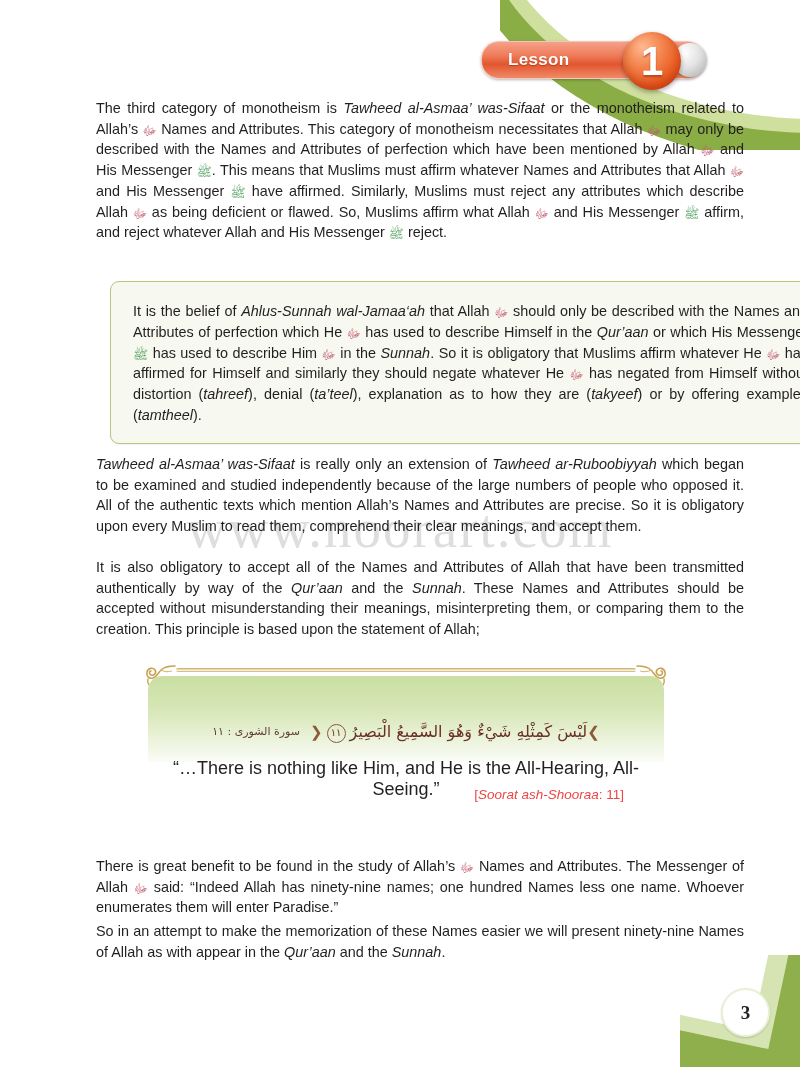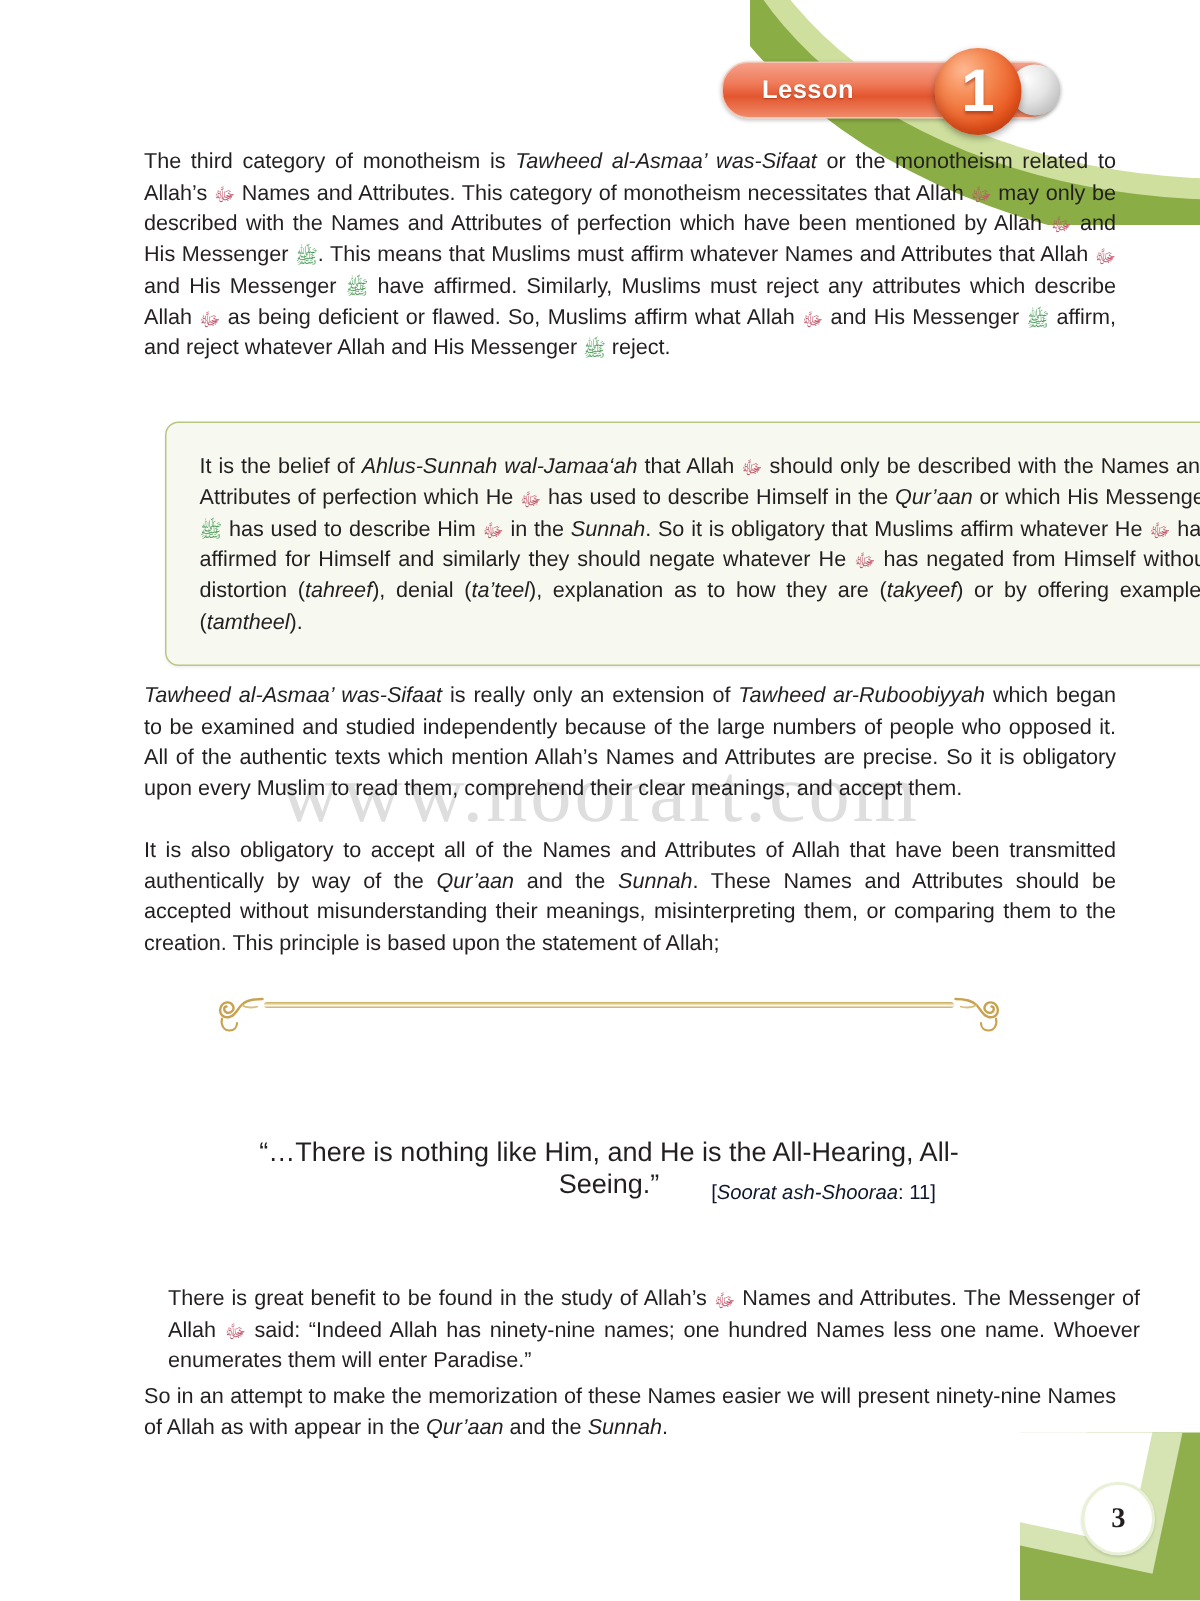--- a/index.html
+++ b/index.html
@@ -147,21 +147,21 @@
     font-size:11px;color:#5e4036;margin-right:10px;vertical-align:2px;
   }
   .verse-br{color:#8c5a38;font-size:15px;}
 
   .verse-en{
     position:absolute;left:148px;top:758px;width:516px;
     text-align:center;font-size:18px;color:#231f20;
   }
   .verse-ref{
     position:absolute;left:148px;top:787px;width:516px;
-    text-align:right;font-size:13.5px;color:#0f172a;padding-right:40px;
+    text-align:right;font-size:13.5px;color:#ef4444;padding-right:40px;
     box-sizing:border-box;
   }
 
   
   .watermark{
     position:absolute;left:0;top:497px;width:800px;
     text-align:center;
     font-family:"Liberation Serif",serif;
     font-size:55px;
     letter-spacing:2px;
@@ -230,21 +230,21 @@
     </p>
 
     <p class="body" style="position:absolute;top:454px;left:0;width:648px;">
       <i>Tawheed al-Asmaa’ was-Sifaat</i><span> is really only an extension of </span><i>Tawheed ar-Ruboobiyyah</i><span> which began to be examined and studied independently because of the large numbers of people who opposed it. All of the authentic texts which mention Allah’s Names and Attributes are precise. So it is obligatory upon every Muslim to read them, comprehend their clear meanings, and accept them.</span>
     </p>
 
     <p class="body" style="position:absolute;top:557px;left:0;width:648px;">
       <span>It is also obligatory to accept all of the Names and Attributes of Allah that have been transmitted authentically by way of the </span><i>Qur’aan</i><span> and the </span><i>Sunnah</i><span>. These Names and Attributes should be accepted without misunderstanding their meanings, misinterpreting them, or comparing them to the creation. This principle is based upon the statement of Allah;</span>
     </p>
 
-    <p class="body" style="position:absolute;top:856px;left:16px;width:648px;">
+    <p class="body" style="position:absolute;top:856px;left:0;width:648px;">
       <span>There is great benefit to be found in the study of Allah’s </span><span class="hon hon-allah">ﷻ</span><span> Names and Attributes. The Messenger of Allah </span><span class="hon hon-allah">ﷻ</span><span> said: “Indeed Allah has ninety-nine names; one hundred Names less one name. Whoever enumerates them will enter Paradise.”</span>
     </p>
 
     <p class="body" style="position:absolute;top:921px;left:0;width:648px;">
       <span>So in an attempt to make the memorization of these Names easier we will present ninety-nine Names of Allah as with appear in the </span><i>Qur’aan</i><span> and the </span><i>Sunnah</i><span>.</span>
     </p>
   </div>
 
   <div class="box">
     <p>
@@ -259,20 +259,25 @@
         <path d="M33 6 C26 6 22 7 19 10 C16 13 15 17 11 18 C7 19 4 16 5 12 C6 8 11 7 13 10 C15 13 12 16 9 15 C7 14 7 11 9 11" fill="none" stroke="#c8a24f" stroke-width="1.6" stroke-linecap="round"></path>
         <path d="M6 19 C5 23 7 27 11 27 C14 27 16 25 16 22" fill="none" stroke="#c8a24f" stroke-width="1.4" stroke-linecap="round"></path>
         <path d="M19 10 C22 12 26 12 30 11" fill="none" stroke="#d9bd78" stroke-width="1.2"></path>
       </svg>
       <svg class="orn right" viewBox="0 0 36 30">
         <path d="M33 6 C26 6 22 7 19 10 C16 13 15 17 11 18 C7 19 4 16 5 12 C6 8 11 7 13 10 C15 13 12 16 9 15 C7 14 7 11 9 11" fill="none" stroke="#c8a24f" stroke-width="1.6" stroke-linecap="round"></path>
         <path d="M6 19 C5 23 7 27 11 27 C14 27 16 25 16 22" fill="none" stroke="#c8a24f" stroke-width="1.4" stroke-linecap="round"></path>
         <path d="M19 10 C22 12 26 12 30 11" fill="none" stroke="#d9bd78" stroke-width="1.2"></path>
       </svg>
     </div>
+    <div class="verse-green">
+      <div class="verse-ar">
+        <span class="verse-br">❯</span><span>لَيْسَ كَمِثْلِهِ شَيْءٌ وَهُوَ السَّمِيعُ الْبَصِيرُ</span><span class="verse-marker">١١</span><span class="verse-br">❮</span><span class="verse-src">سورة الشورى : ١١</span>
+      </div>
+    </div>
   </div>
 
   <div class="verse-en">“…There is nothing like Him, and He is the All-Hearing, All-Seeing.”</div>
   <div class="verse-ref">
     <span>[</span><i>Soorat ash-Shooraa</i><span>: 11]</span>
   </div>
 
   <div class="watermark">www.noorart.com</div>
 
   <div class="corner-bottom">

